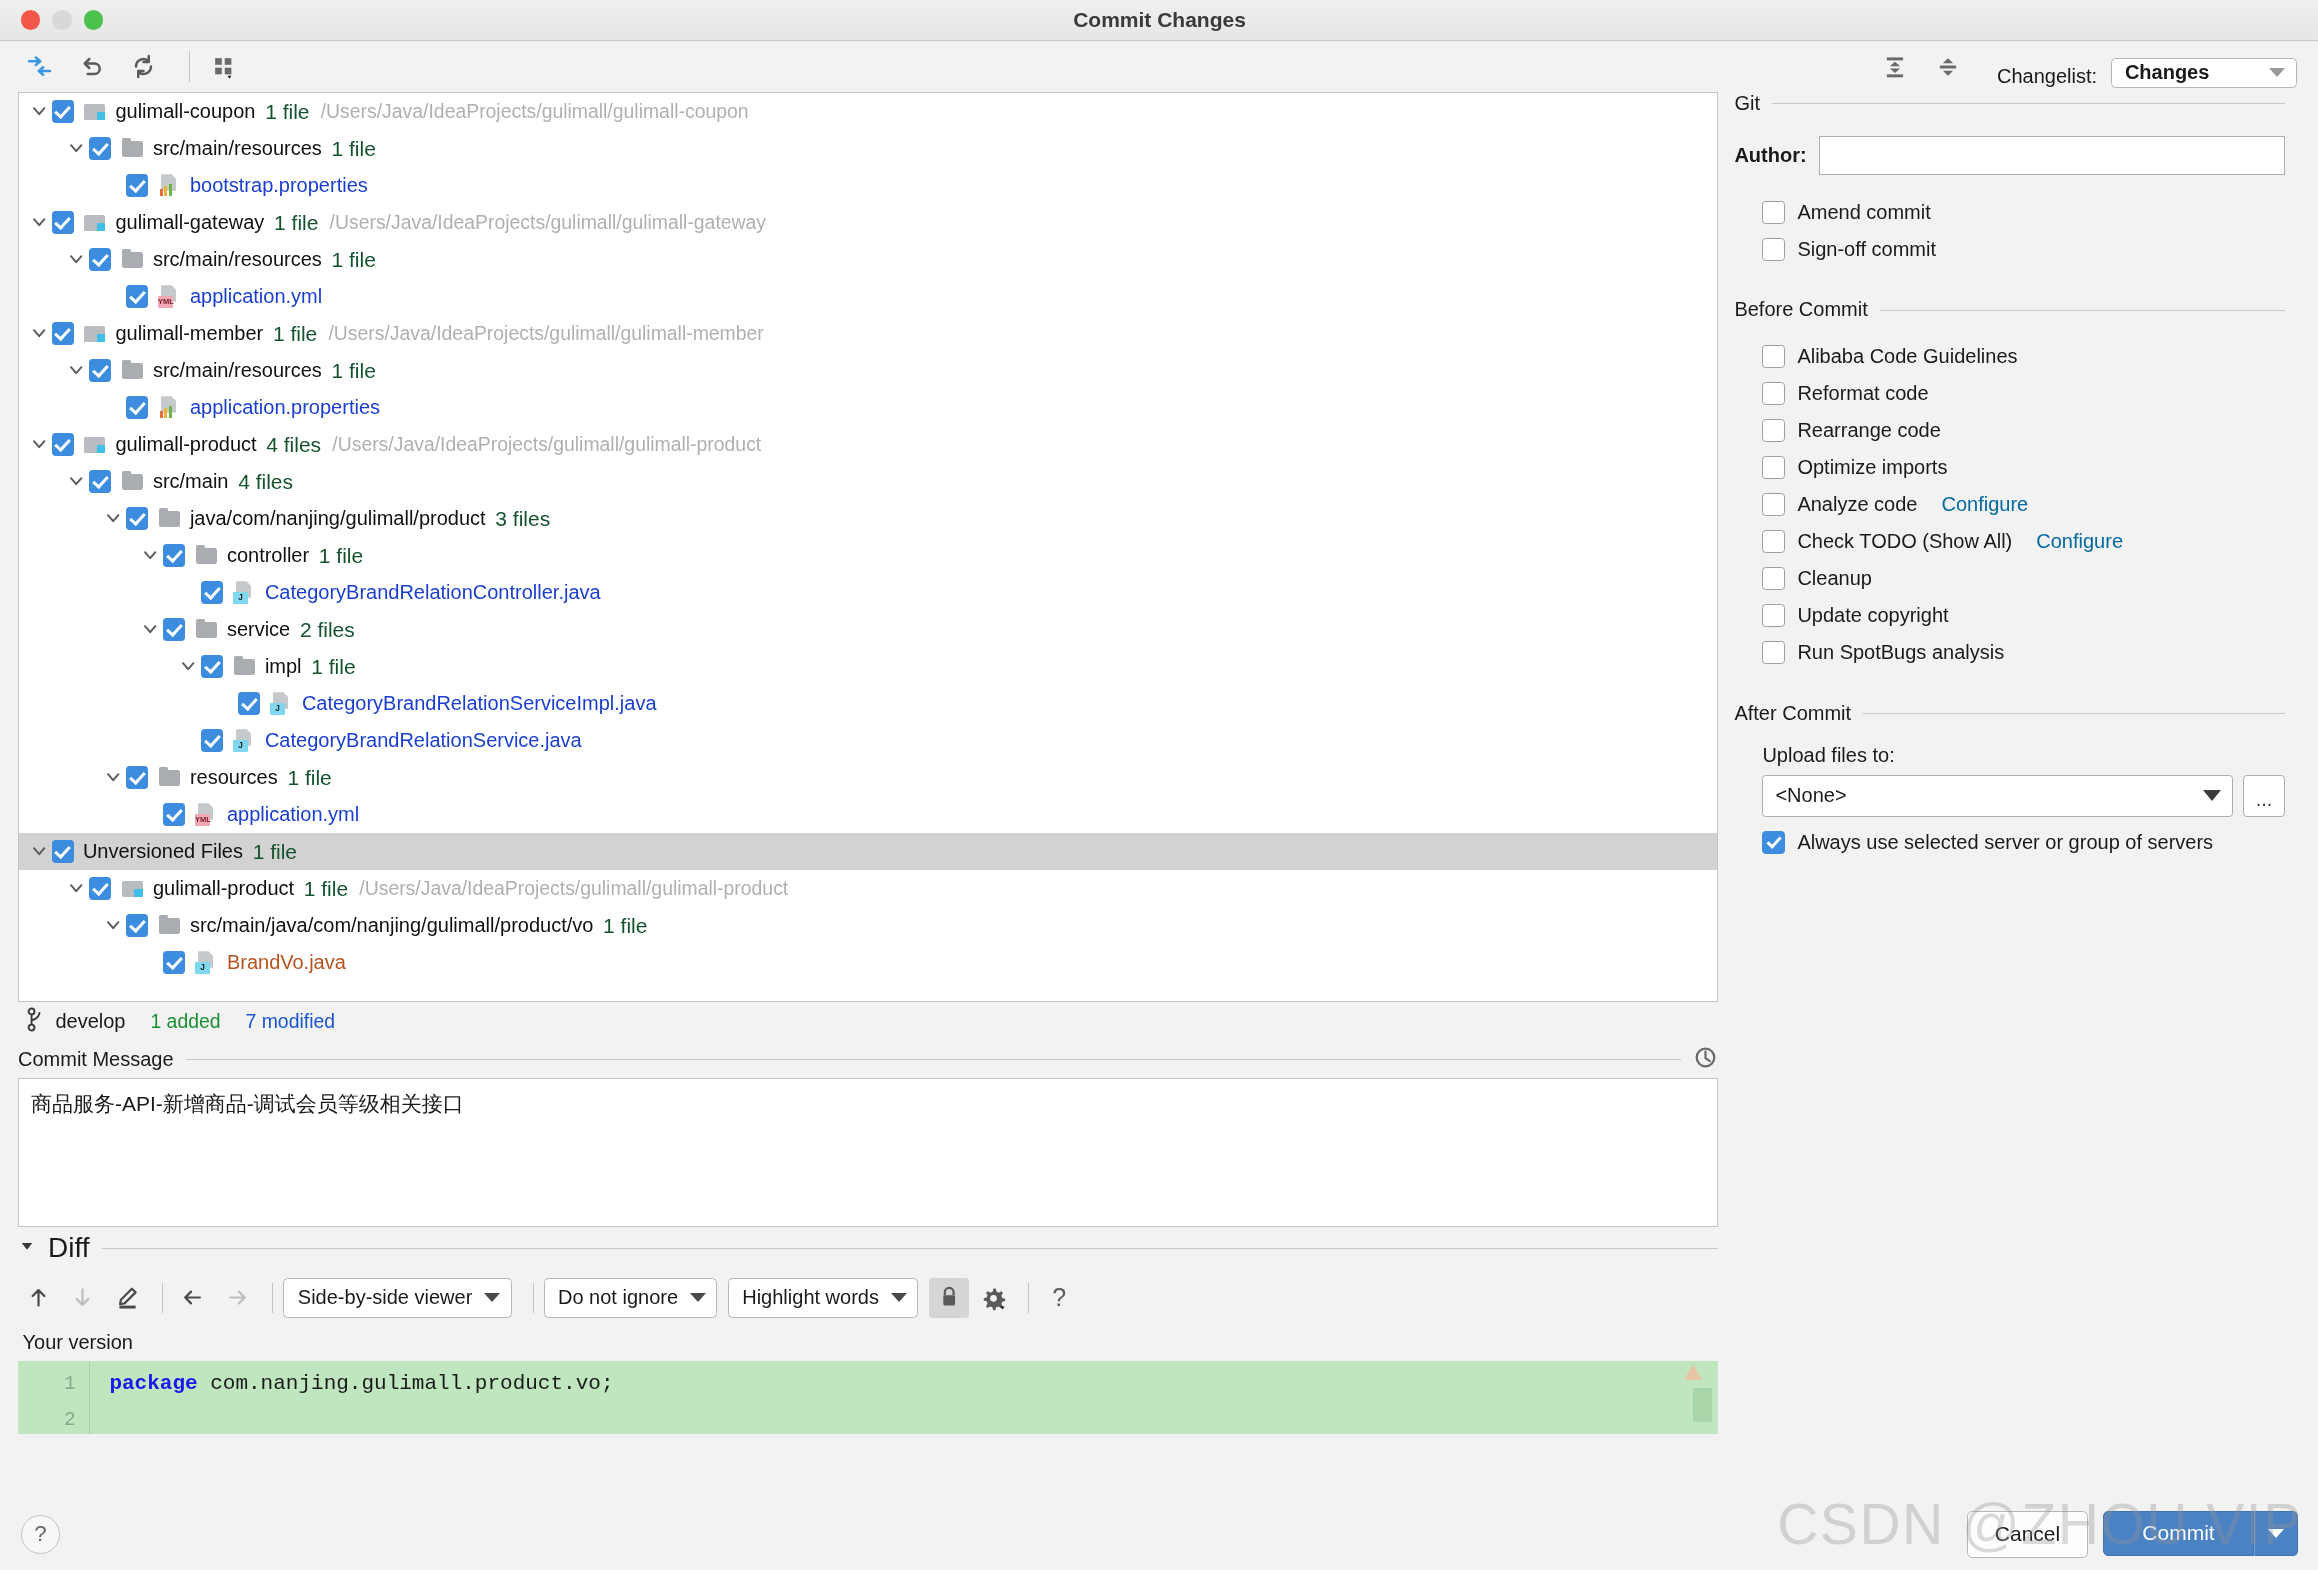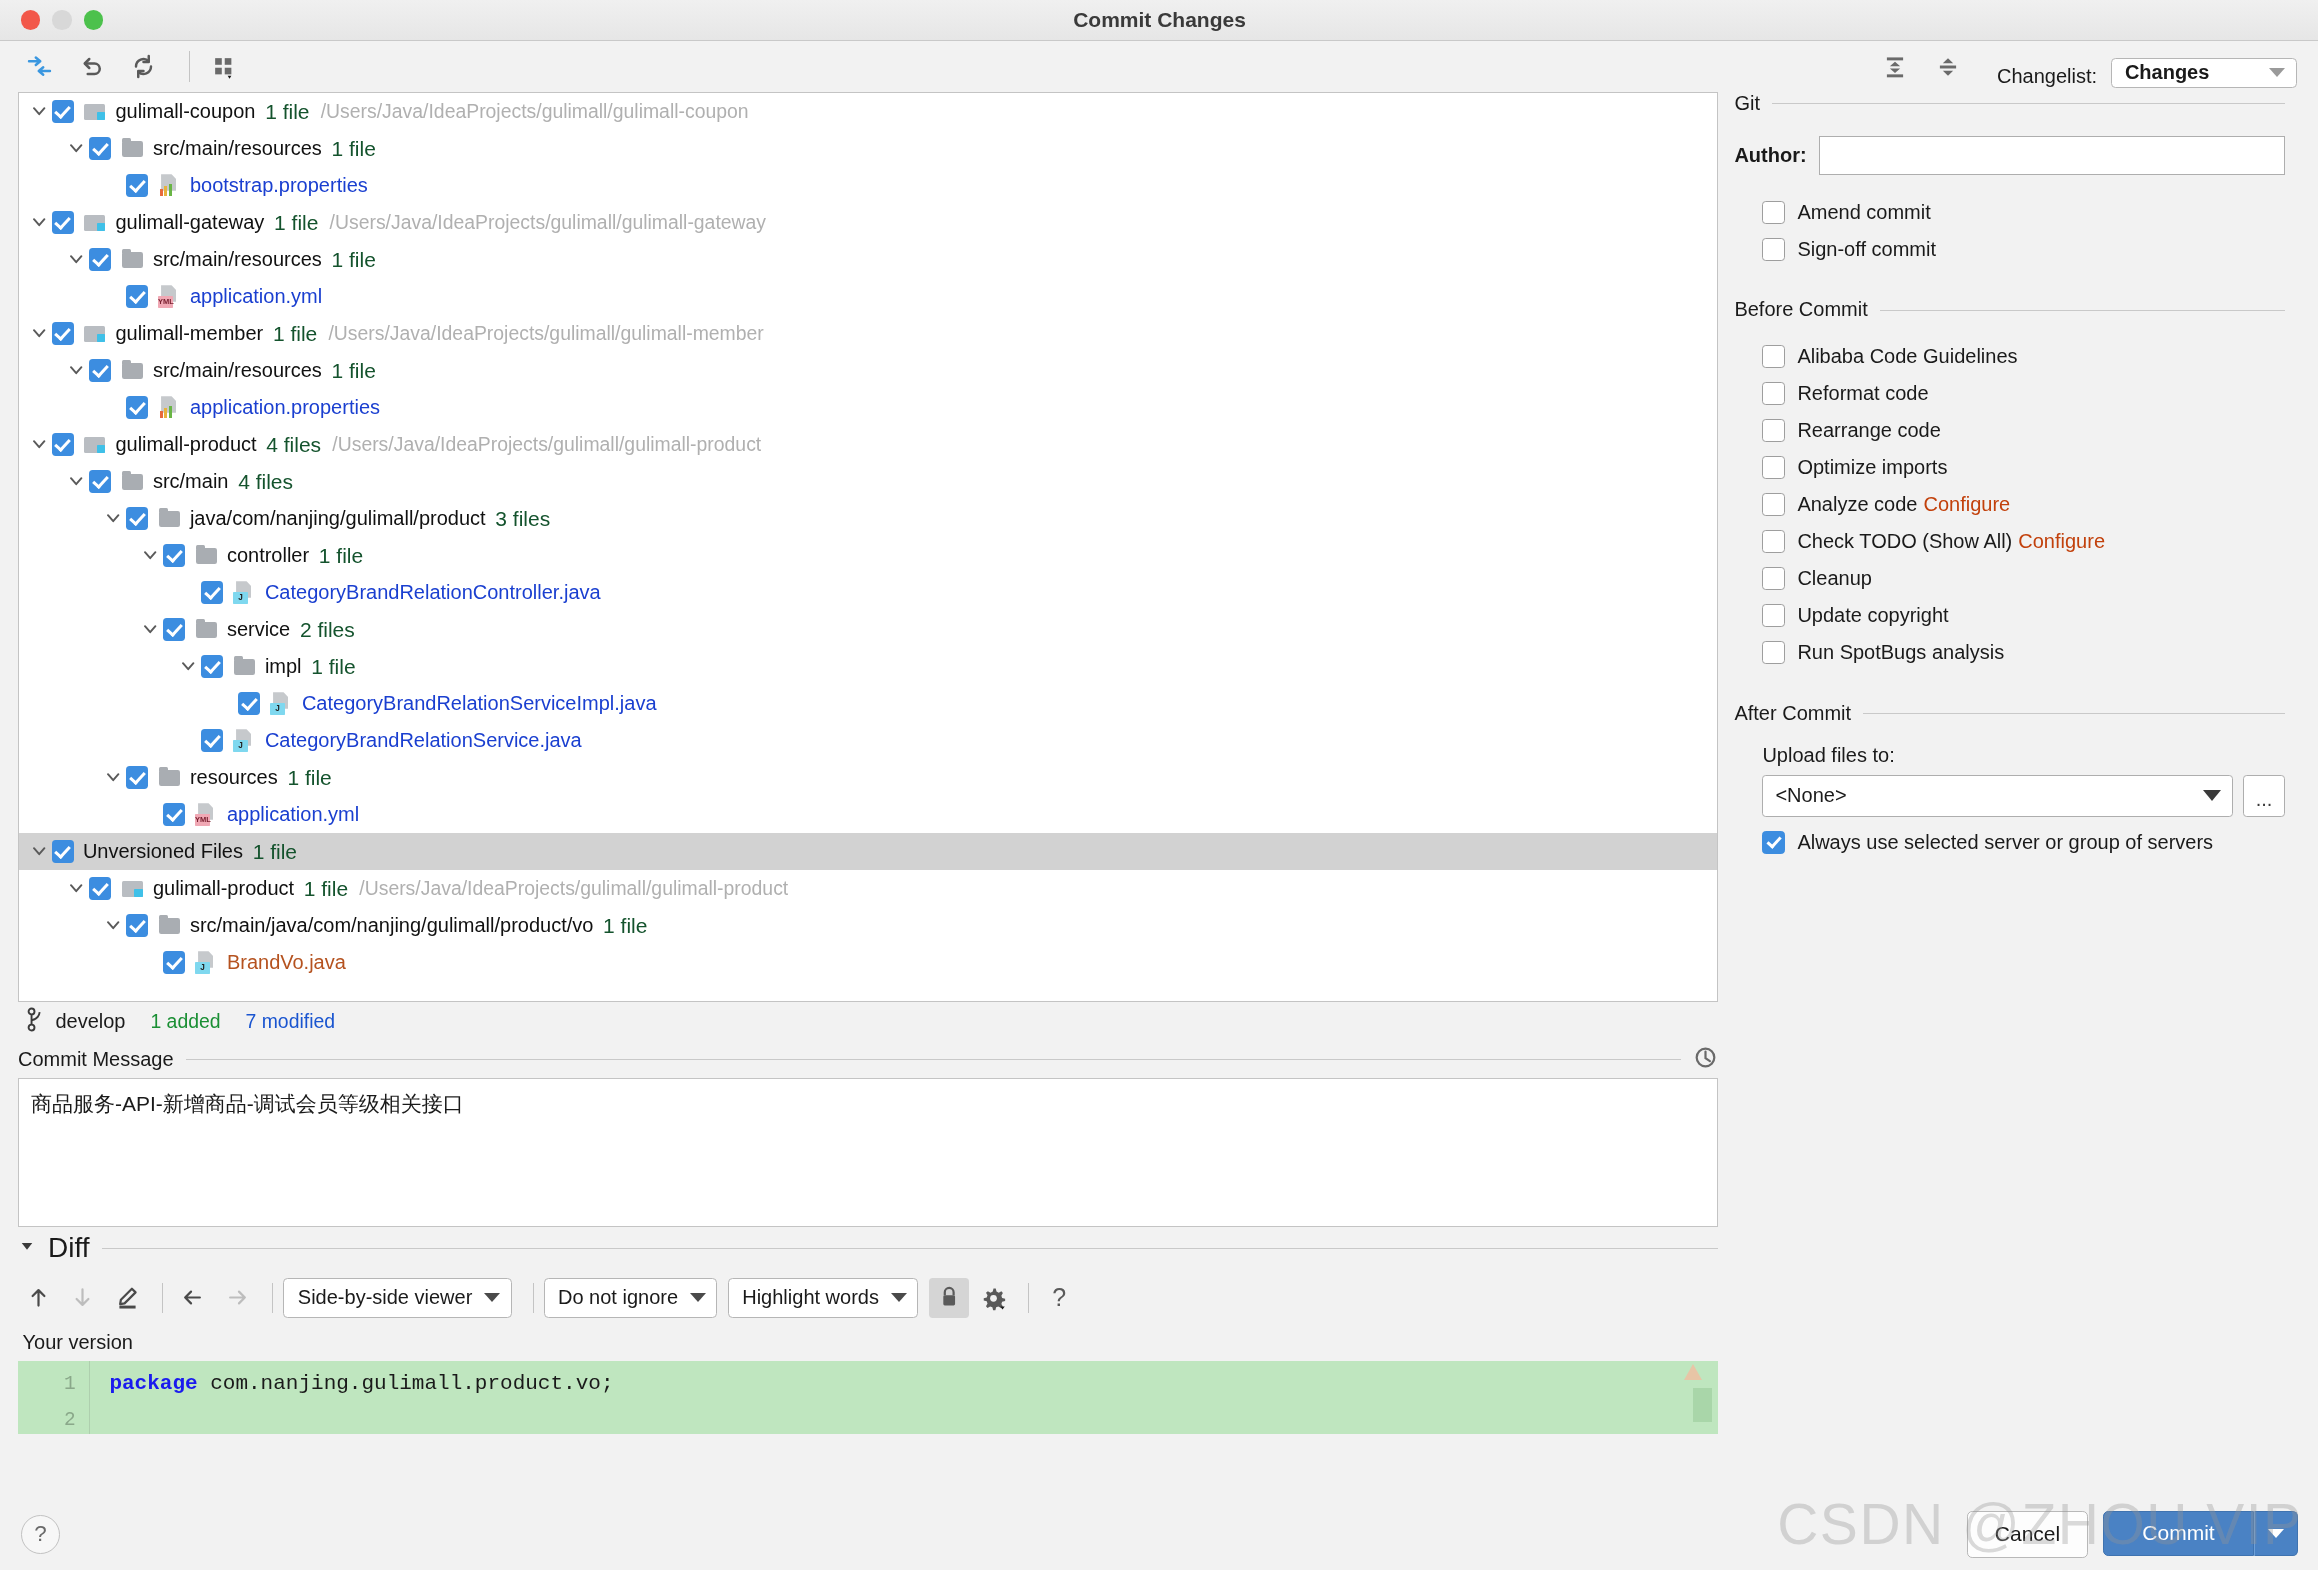--- a/index.html
+++ b/index.html
@@ -202,21 +202,21 @@
   .chk{
     width:21px;height:21px;flex:0 0 21px;background:#fff;
     border:0.7px solid #9e9e9e;border-radius:3.7px;margin-right:12px;position:relative;
   }
   .chk.on{background:#3c8de0;border-color:#3c8de0;}
   .chk.on::after{
     content:"";position:absolute;left:6.7px;top:2.2px;width:5.2px;height:11.2px;
     border:solid #fff;border-width:0 3px 3px 0;transform:rotate(42deg);
   }
   .chk-label{font-size:20px;}
-  .cfg-link{color:#c2410c;font-size:20px;margin-left:6px;}
+  .cfg-link{color:#0369a1;font-size:20px;margin-left:24px;}
   .sect-gap{height:19.4px;}
   #upload-label{font-size:20px;margin:19.4px 0 7.5px 28px;}
   #upload-row{display:flex;align-items:center;padding-left:28px;gap:10.4px;}
   #upload-combo{
     flex:1;height:42px;background:#fff;border:0.7px solid #aeaeae;border-radius:3.7px;
     display:flex;align-items:center;padding:0 10.4px 0 12px;box-sizing:border-box;font-size:20px;
   }
   #upload-combo .caret{
     margin-left:auto;width:0;height:0;
     border-left:9px solid transparent;border-right:9px solid transparent;

